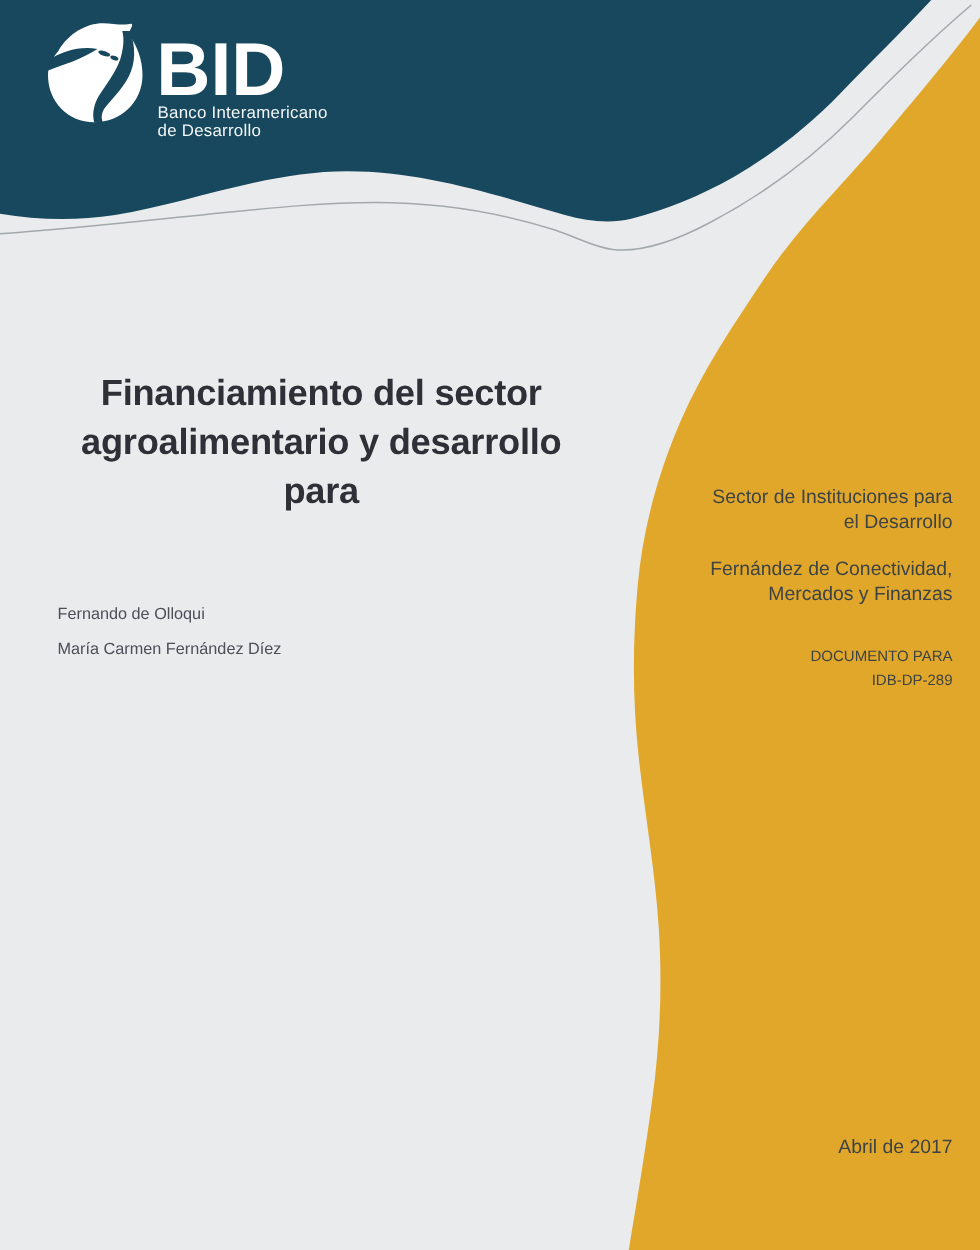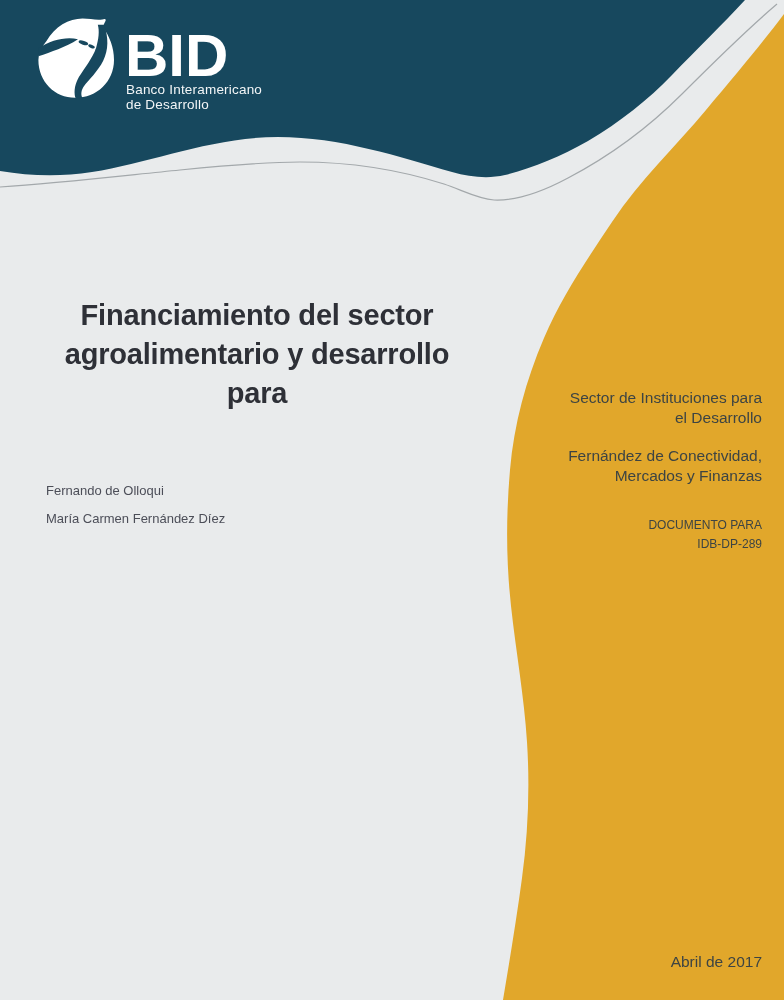--- a/index.html
+++ b/index.html
@@ -43,21 +43,21 @@
   }
 
   
   .side-block {
     position: absolute; right: 22px; width: 290px;
     color: #3D4443; font-weight: 400; text-align: right;
   }
   .sector   { top: 388px; font-size: 15.5px; line-height: 20px; }
   .division { top: 446px; font-size: 15.5px; line-height: 20px; }
   .docnum   { top: 516px; font-size: 12px; line-height: 19px; }
-  .date     { top: 952px; font-size: 15.5px; line-height: 20px; }
+  .date     { top: 908px; font-size: 15.5px; line-height: 20px; }
 </style>
 </head>
 <body>
 
 <div class="page">
 
   <svg class="shapes" viewBox="0 0 784 1000" aria-hidden="true">
 
     <path class="fill-navy" d="M 0,0 L 745,0
          C 722,25 698,48 672,75

